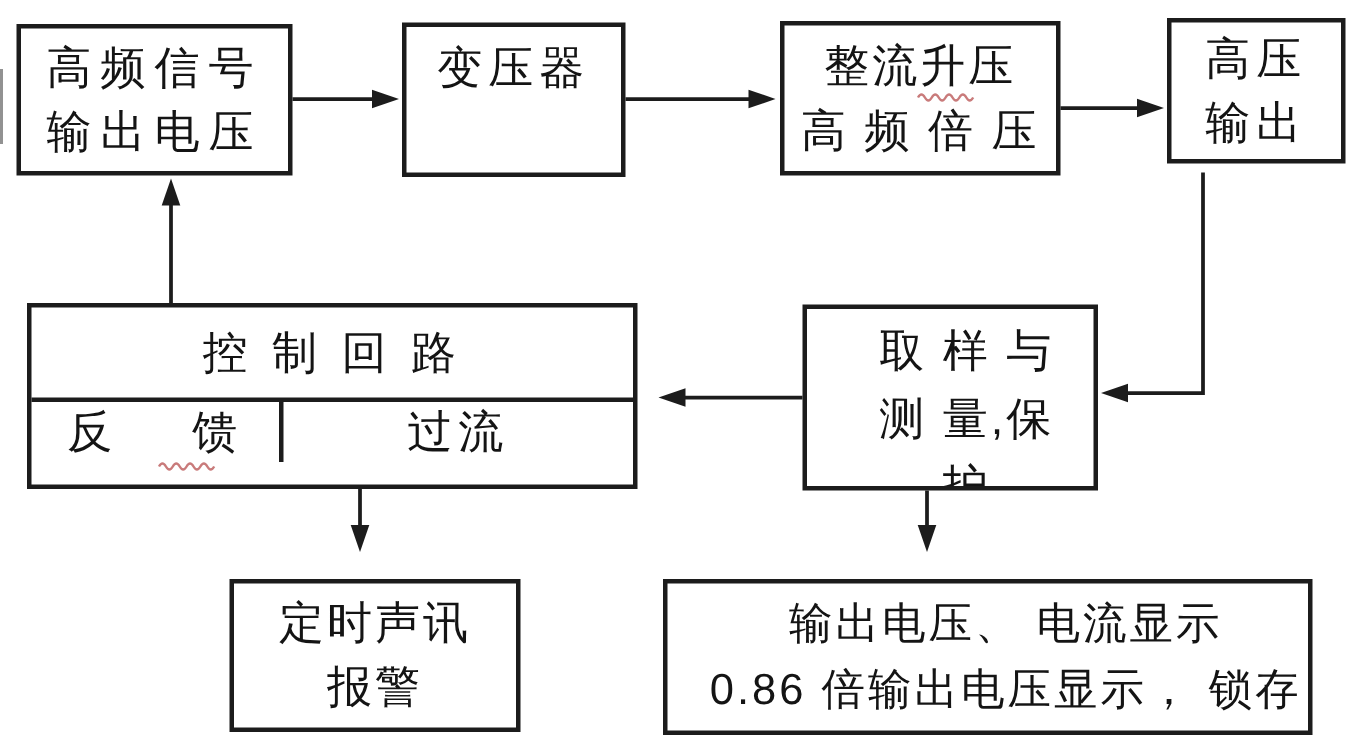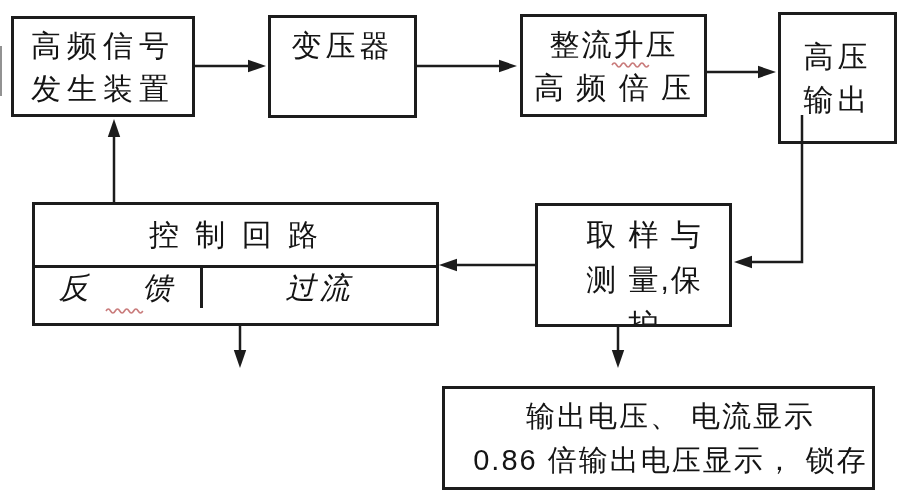--- a/index.html
+++ b/index.html
@@ -39,21 +39,21 @@
 
   
   .ctl { display: block; padding: 0; }
   .ctl-title {
     box-sizing: border-box;
     height: 63px;
     border-bottom: 3px solid var(--line, #1c1c1c);
     display: flex; align-items: center; justify-content: center;
     white-space: pre; letter-spacing: 4px;
   }
-  .ctl-row { display: flex; height: 40px; font-style: italic; }
+  .ctl-row { display: flex; height: 40px; }
   .ctl-cell {
     box-sizing: border-box;
     display: flex; align-items: center; justify-content: center;
     white-space: pre; letter-spacing: 4px;
   }
   .ctl-cell.c1 { width: 168px; border-right: 3px solid var(--line, #1c1c1c); }
   .ctl-cell.c2 { width: 124px; border-right: 3px solid var(--line, #1c1c1c); }
   .ctl-cell.c3 { flex: 1; }
 
   .overlay {
@@ -73,51 +73,55 @@
     opacity: 0.75;
   }
 </style>
 </head>
 <body>
 
 <div class="canvas">
 
   <div class="box ls6" style="left:11px; top:16px; width:184px; height:101px;">
     <div class="ln">高频信号</div>
-    <div class="ln">发生装置</div>
+    <div class="ln">输出电压</div>
   </div>
 
   <div class="box ls4 top-align" style="left:268px; top:15px; width:149px; height:103px;">
     <div class="ln">变压器</div>
   </div>
 
   <div class="box ls2" style="left:520px; top:14px; width:187px; height:103px;">
     <div class="ln">整流升压</div>
     <div class="ln">高 频 倍 压</div>
   </div>
 
-  <div class="box ls4" style="left:778px; top:12px; width:119px; height:132px;">
+  <div class="box ls4" style="left:778px; top:12px; width:119px; height:97px;">
     <div class="ln">高压</div>
     <div class="ln">输出</div>
   </div>
 
-  <div class="box ctl" style="left:32px; top:202px; width:407px; height:124px;">
+  <div class="box ctl" style="left:18px; top:202px; width:407px; height:124px;">
     <div class="ctl-title">控 制 回 路</div>
     <div class="ctl-row">
       <div class="ctl-cell c1">反    馈</div>
       <div class="ctl-cell c3">过流</div>
     </div>
   </div>
 
   <div class="box ls2 lh45 clip" style="left:535px; top:203px; width:197px; height:124px;padding-left:22px;">
     <div class="ln">取 样 与</div>
     <div class="ln">测 量,保</div>
     <div class="ln">护</div>
   </div>
 
+  <div class="box ls2" style="left:153px; top:386px; width:194px; height:102px;">
+    <div class="ln">定时声讯</div>
+    <div class="ln">报警</div>
+  </div>
 
   <div class="box ls2 fs29 lh44" style="left:442px; top:386px; width:433px; height:104px;">
     <div class="ln">输出电压、 电流显示</div>
     <div class="ln">0.86 倍输出电压显示， 锁存</div>
   </div>
 
   <div class="edge-artifact"></div>
 
   <svg class="overlay" viewBox="0 0 909 504">
     <g>

